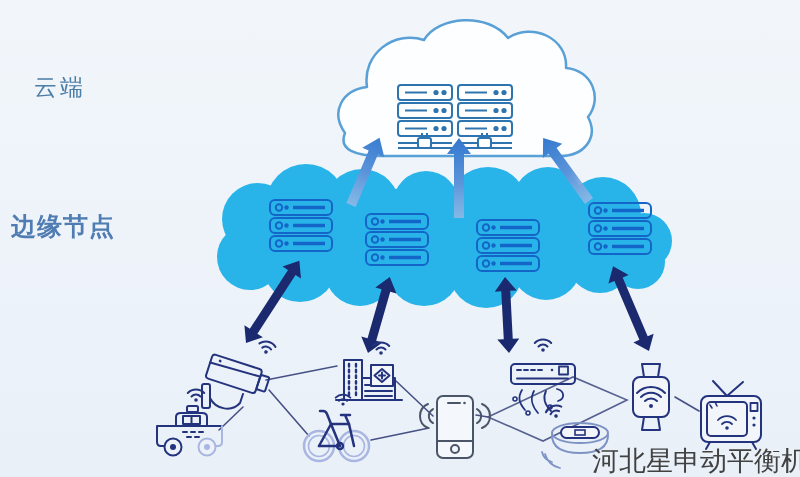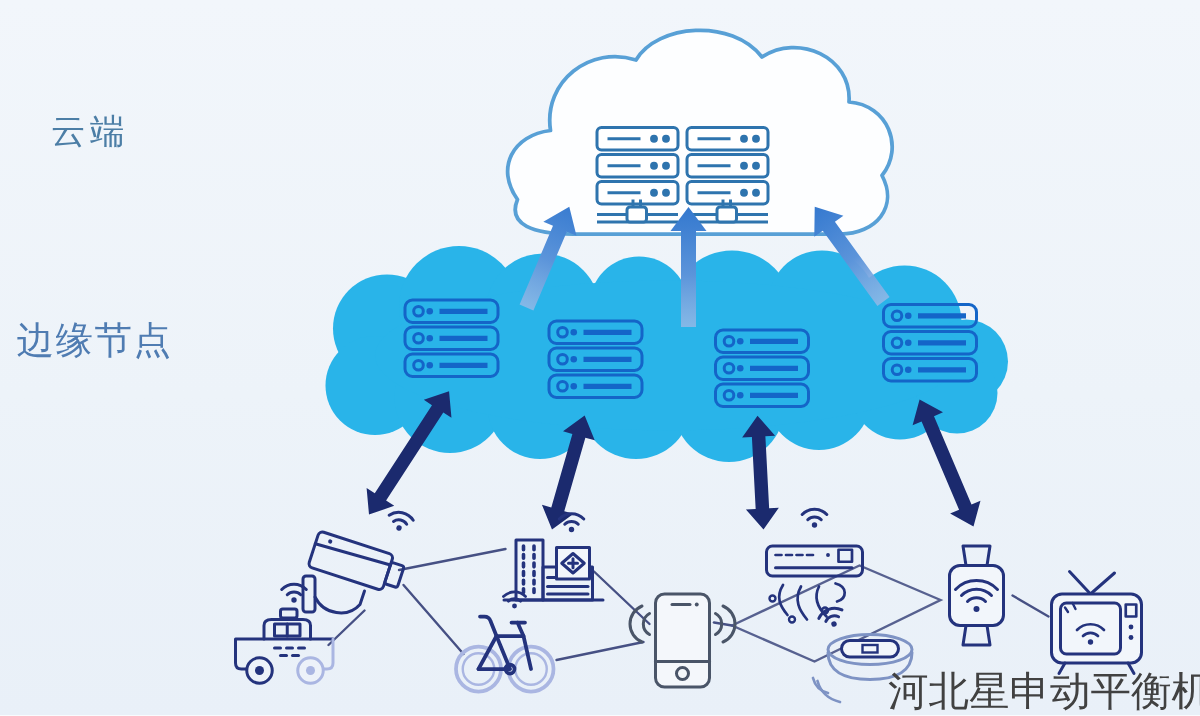--- a/index.html
+++ b/index.html
@@ -4,21 +4,21 @@
 <style>
   html,body{margin:0;padding:0;}
   .canvas{
     position:relative;width:800px;height:477px;overflow:hidden;
     background:linear-gradient(180deg,#f2f6fb 0%,#edf3f9 55%,#e9f0f8 100%);
     font-family:"Liberation Sans",sans-serif;
   }
   .canvas svg{position:absolute;left:0;top:0;}
   .tier-label{position:absolute;white-space:nowrap;}
   .label-cloud{left:34px;top:72px;font-size:23px;letter-spacing:3px;color:#4c7ea6;font-weight:500;}
-  .label-edge-nodes{left:11px;top:210px;font-size:25px;letter-spacing:1px;color:#4f7cb2;font-weight:400;}
+  .label-edge-nodes{left:11px;top:210px;font-size:25px;letter-spacing:1px;color:#4f7cb2;font-weight:700;}
   .label-edge-devices{left:11px;top:368px;font-size:25px;letter-spacing:1px;color:#4f7cb2;font-weight:500;}
   .watermark{position:absolute;left:592px;top:443px;font-size:27px;color:#414141;white-space:nowrap;}
 </style>
 </head>
 <body>
 
 <div class="canvas">
 
   <svg width="800" height="477" viewBox="0 0 800 477" xmlns="http://www.w3.org/2000/svg">
     <defs>

